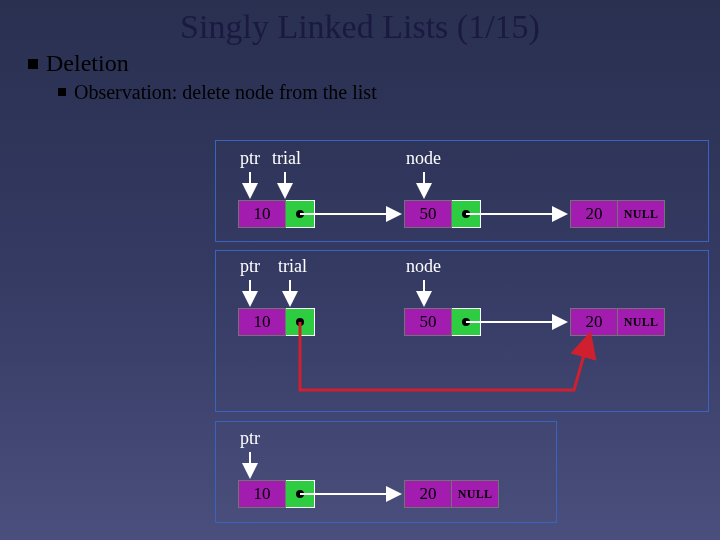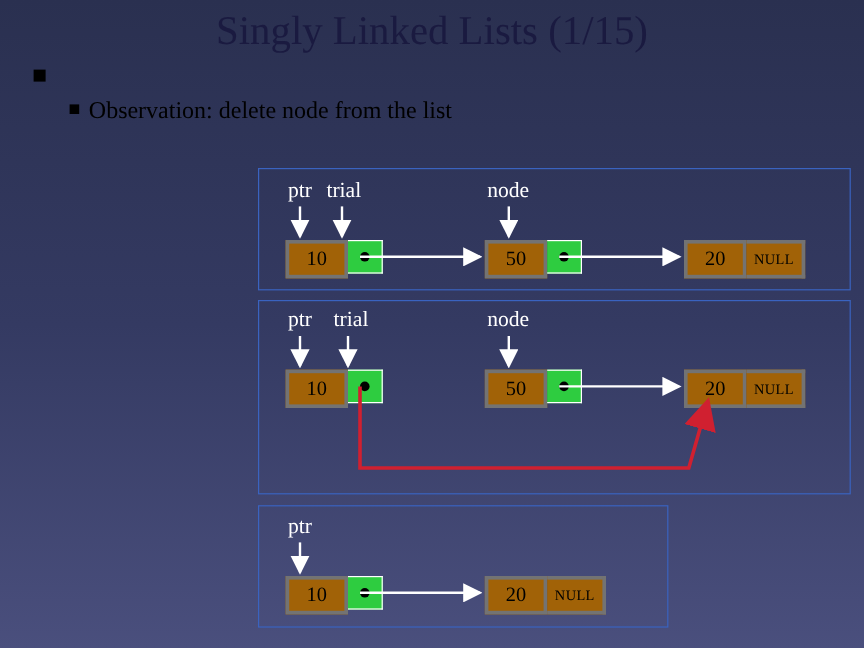--- a/index.html
+++ b/index.html
@@ -13,32 +13,32 @@
   ul.b1{list-style:none;margin:0;padding:0 0 0 28px}
   ul.b1>li::before{content:"";display:inline-block;width:10px;height:10px;background:#000;margin-right:8px;vertical-align:2px}
   ul.b1>li{font-size:24px;color:#000}
   ul.b2{list-style:none;margin:4px 16px 0 0;padding:0 0 0 30px}
   ul.b2>li::before{content:"";display:inline-block;width:8px;height:8px;background:#000;margin-right:8px;vertical-align:3px}
   ul.b2>li{font-size:20px;color:#000}
   .canvas{position:absolute;left:0;top:0;width:720px;height:508px;pointer-events:none}
   .box{position:absolute;border:1.5px solid #3a63c0}
   .lbl{position:absolute;font-size:18px;color:#fff;font-family:"Times New Roman",serif}
   .node{position:absolute;display:flex}
-  .cellA{width:46px;height:26px;background:#a16207;border:3px solid #737373;display:flex;align-items:center;justify-content:center;font-size:17px;color:#000}
+  .cellA{width:46px;height:26px;background:#a21caf;border:1px solid #737373;display:flex;align-items:center;justify-content:center;font-size:17px;color:#000}
   .cellB{width:28px;height:26px;background:#2ecc40;border:1px solid #fff;border-left:none;display:flex;align-items:center;justify-content:center}
-  .cellN{border-left:none;font-size:12px;color:#000;font-weight:normal;letter-spacing:.3px}
+  .cellN{border-left:none;font-size:12px;color:#000;font-weight:bold;letter-spacing:.3px}
   .dot{width:8px;height:8px;background:#000;border-radius:50%}
   svg{position:absolute;left:0;top:0;width:720px;height:540px}
 </style>
 </head>
 <body>
 
 <div class="title">Singly Linked Lists (1/15)</div>
 <ul class="b1">
-  <li>
+  <li><span>Deletion</span>
     <ul class="b2">
       <li>Observation: delete node from the list</li>
     </ul>
   </li>
 </ul>
 
 <div class="canvas">
 
   <div class="box" style="left:215px;top:140px;width:492px;height:100px"></div>
   <div class="lbl" style="left:240px;top:148px">ptr</div>

